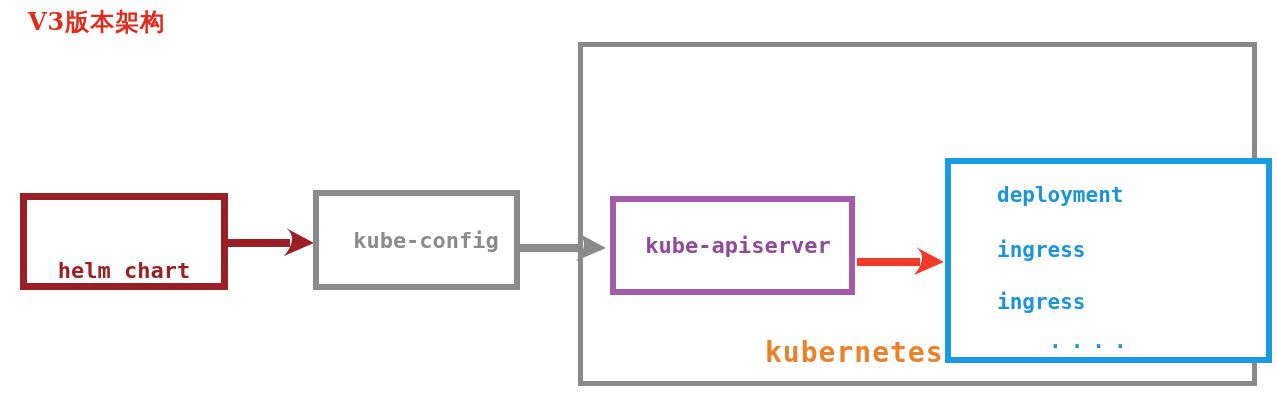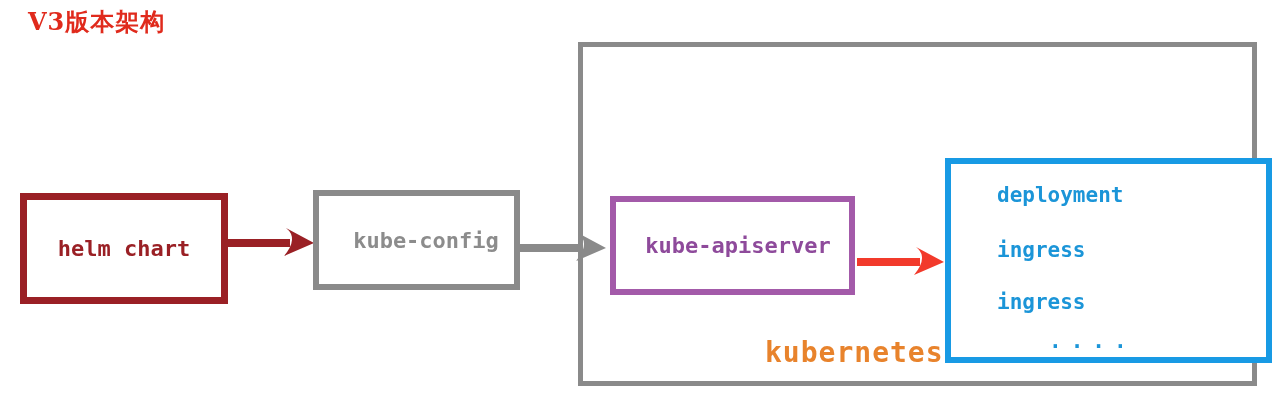--- a/index.html
+++ b/index.html
@@ -28,21 +28,21 @@
     font-family:"DejaVu Serif","Liberation Serif",serif;
     font-weight:bold;font-size:24px;letter-spacing:1px;
     color:var(--title-red);
   }
   .node{
     position:absolute;box-sizing:border-box;
     display:flex;align-items:center;justify-content:center;
     font-weight:bold;font-size:22px;
     background:var(--bg);
   }
-  .helm{left:20px;top:193px;width:208px;height:111px;border:7px solid var(--dark-red);color:var(--dark-red);}
+  .helm{left:20px;top:193px;width:208px;height:97px;border:7px solid var(--dark-red);color:var(--dark-red);align-items:flex-end;}
   .config{left:313px;top:190px;width:207px;height:100px;border:6px solid var(--gray);color:var(--gray-text);padding-left:19px;}
   .api{left:610px;top:196px;width:245px;height:99px;border:6px solid var(--purple);color:var(--purple-text);padding-left:11px;}
   .bigbox{
     position:absolute;box-sizing:border-box;
     left:578px;top:42px;width:679px;height:344px;
     border:5px solid var(--gray);
     background:transparent;
   }
   .bluebox{
     position:absolute;box-sizing:border-box;

